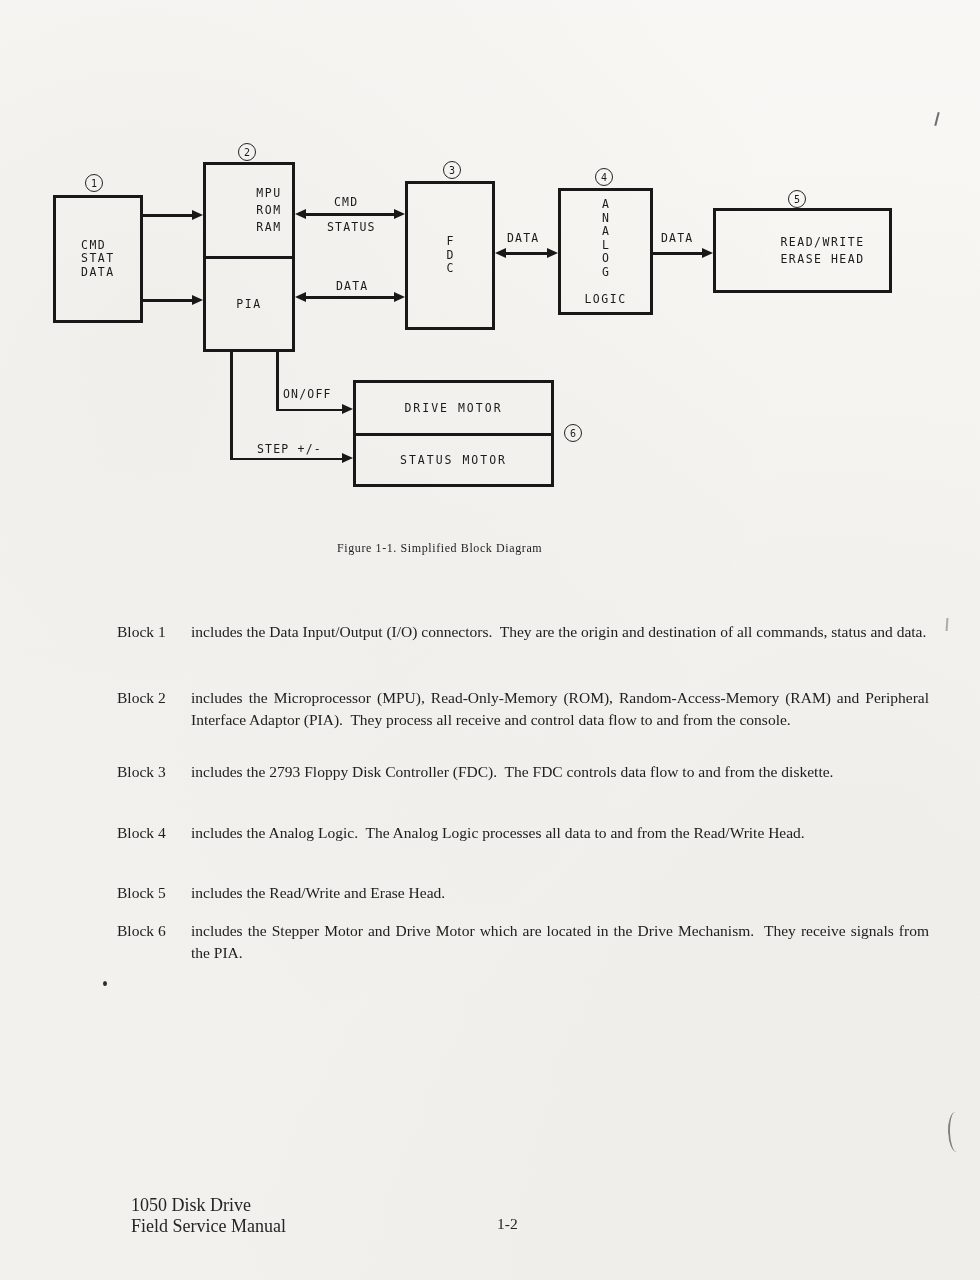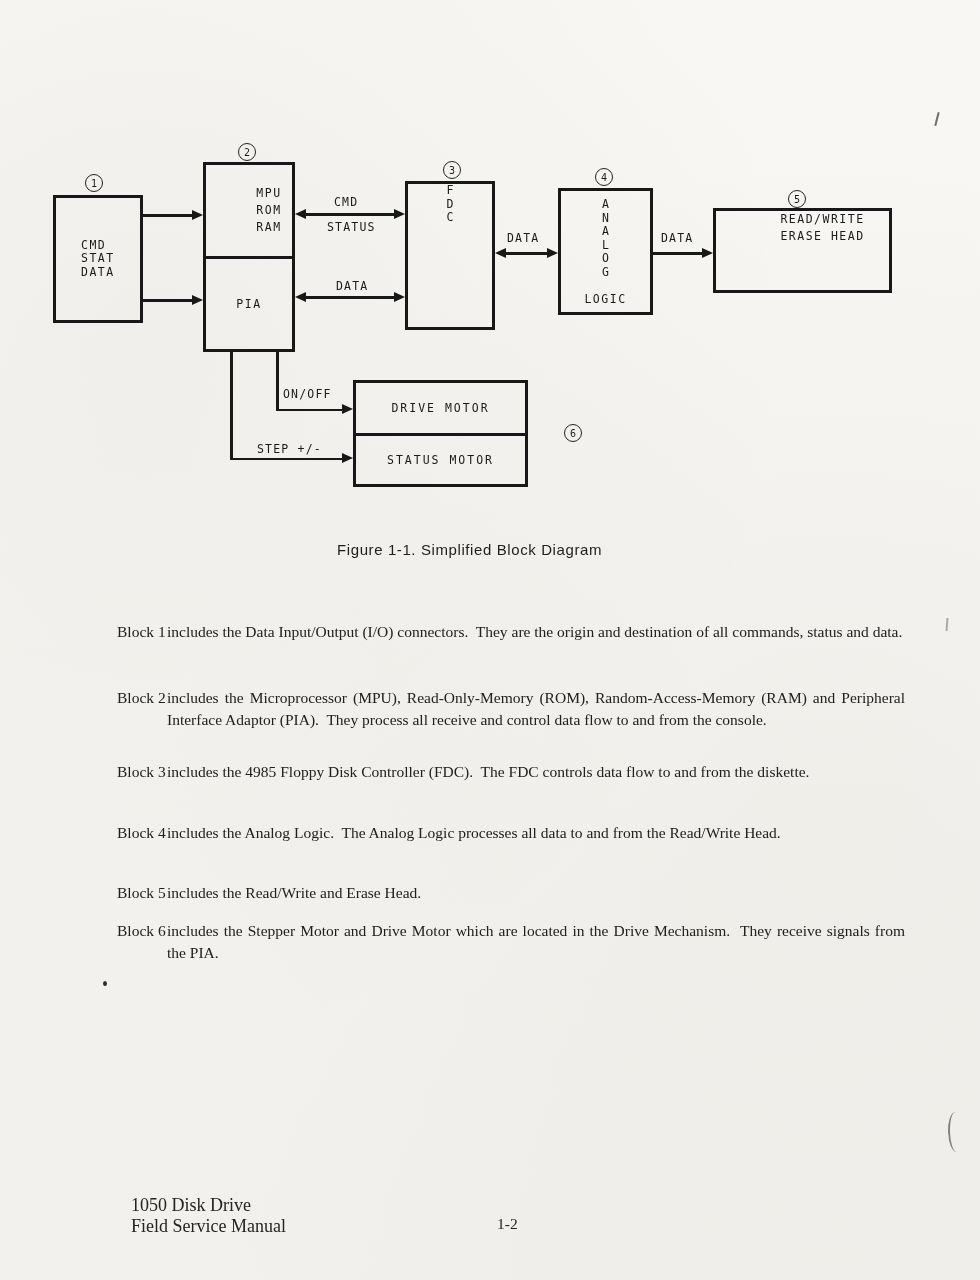--- a/index.html
+++ b/index.html
@@ -18,40 +18,40 @@
   .vtext{width:9px; word-break:break-all; line-height:13.5px; text-align:center; letter-spacing:0;}
   .circ{position:absolute; width:18px; height:18px; border:1.6px solid #242424; border-radius:50%;
         display:flex; align-items:center; justify-content:center; box-sizing:border-box;
         font-family:"DejaVu Sans Mono",monospace; font-size:10px; color:#1b1b1b; background:transparent;}
   .hline{position:absolute; height:2.6px; background:#181818;}
   .vline{position:absolute; width:2.6px; background:#181818;}
   .ah{position:absolute; width:0; height:0;}
   .ah-r{border-left:11px solid #181818; border-top:5.5px solid transparent; border-bottom:5.5px solid transparent;}
   .ah-l{border-right:11px solid #181818; border-top:5.5px solid transparent; border-bottom:5.5px solid transparent;}
   .sig{position:absolute; font-family:"DejaVu Sans Mono",monospace; font-size:11.5px; letter-spacing:1.2px; color:#1b1b1b; white-space:nowrap;}
-  .cflex{display:flex; align-items:flex-start; justify-content:center; text-align:center;}
+  .cflex{display:flex; align-items:center; justify-content:center; text-align:center;}
   
   #blk1{left:53px; top:195px; width:90px; height:128px; display:flex; align-items:center; padding-left:25px;}
   #blk2{left:203px; top:162px; width:92px; height:190px; display:flex; flex-direction:column;}
   #blk2 .sect-top{height:91px; border-bottom:3px solid #181818; display:flex; align-items:center; justify-content:center;}
   #blk2 .sect-bot{flex:1; display:flex; align-items:center; justify-content:center;}
   #blk3{left:405px; top:181px; width:90px; height:149px;}
   #blk4{left:558px; top:188px; width:95px; height:127px; display:flex; flex-direction:column; align-items:center; justify-content:space-between; padding:7px 0 6px 0;}
   #blk5{left:713px; top:208px; width:179px; height:85px;}
-  #blk6{left:353px; top:380px; width:175px; height:107px; display:flex; flex-direction:column;}
+  #blk6{left:353px; top:380px; width:201px; height:107px; display:flex; flex-direction:column;}
   #blk6 .sect-top{height:50px; border-bottom:3px solid #181818; display:flex; align-items:center; justify-content:center;}
   #blk6 .sect-bot{flex:1; display:flex; align-items:center; justify-content:center;}
   .ctr-lines{text-align:center; white-space:pre-line; line-height:17px;margin-left:40px;}
   
-  .caption{position:absolute; left:337px; top:541px; font-family:Liberation Sans, sans-serif;
-           font-size:15px; letter-spacing:0.6px; color:#1e1e1e; white-space:nowrap;}
+  .caption{position:absolute; left:337px; top:541px; font-family:Liberation Serif, serif;
+           font-size:12px; letter-spacing:0.6px; color:#1e1e1e; white-space:nowrap;}
   .body-row{position:absolute; left:117px; font-family:"Liberation Serif",serif; font-size:15.5px;
             line-height:21.5px; color:#202020;}
   .body-label{position:absolute; left:0; top:0; white-space:nowrap;}
-  .body-text{margin-left:50px; width:738px; text-align:justify; white-space:pre-wrap;}
+  .body-text{margin-left:74px; width:738px; text-align:justify; white-space:pre-wrap;}
   .footer{position:absolute; left:131px; top:1195px; font-family:"Liberation Serif",serif;
           font-size:18px; line-height:20.5px; color:#242424;}
   .pageno{position:absolute; left:497px; top:1215px; font-family:"Liberation Serif",serif;
           font-size:15.5px; color:#242424;}
   
   .mark-tick-top{position:absolute; left:936px; top:112px; width:0; height:14px;
         border-left:2.5px solid #3f3f3f; transform:rotate(14deg); opacity:.75;}
   .mark-tick-mid{position:absolute; left:946px; top:618px; width:1.5px; height:13px;
         background:#8d8d8d; transform:rotate(4deg); opacity:.7;}
   .mark-paren{position:absolute; left:948px; top:1112px; width:14px; height:40px;
@@ -152,21 +152,21 @@
   <div class="body-row" style="top:621px;">
     <div class="body-label">Block 1</div>
     <div class="body-text">includes the Data Input/Output (I/O) connectors.  They are the origin and destination of all commands, status and data.</div>
   </div>
   <div class="body-row" style="top:687px;">
     <div class="body-label">Block 2</div>
     <div class="body-text">includes the Microprocessor (MPU), Read-Only-Memory (ROM), Random-Access-Memory (RAM) and Peripheral Interface Adaptor (PIA).  They process all receive and control data flow to and from the console.</div>
   </div>
   <div class="body-row" style="top:761px;">
     <div class="body-label">Block 3</div>
-    <div class="body-text">includes the 4985 Floppy Disk Controller (FDC).  The FDC controls data flow to and from the diskette.</div>
+    <div class="body-text">includes the 2793 Floppy Disk Controller (FDC).  The FDC controls data flow to and from the diskette.</div>
   </div>
   <div class="body-row" style="top:822px;">
     <div class="body-label">Block 4</div>
     <div class="body-text">includes the Analog Logic.  The Analog Logic processes all data to and from the Read/Write Head.</div>
   </div>
   <div class="body-row" style="top:882px;">
     <div class="body-label">Block 5</div>
     <div class="body-text">includes the Read/Write and Erase Head.</div>
   </div>
   <div class="body-row" style="top:920px;">

